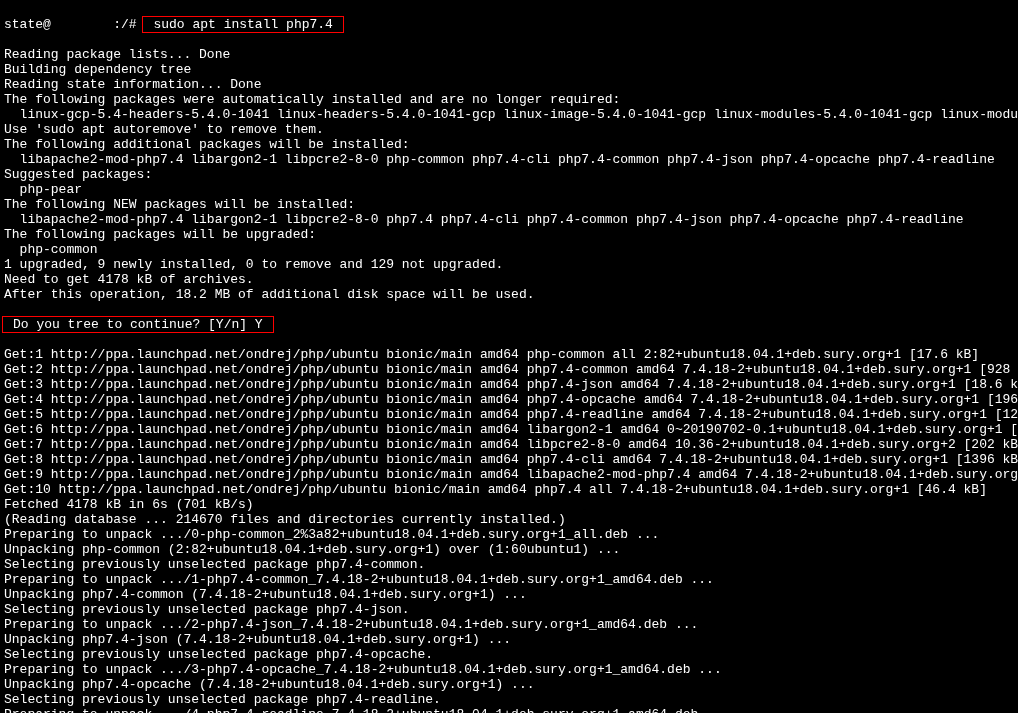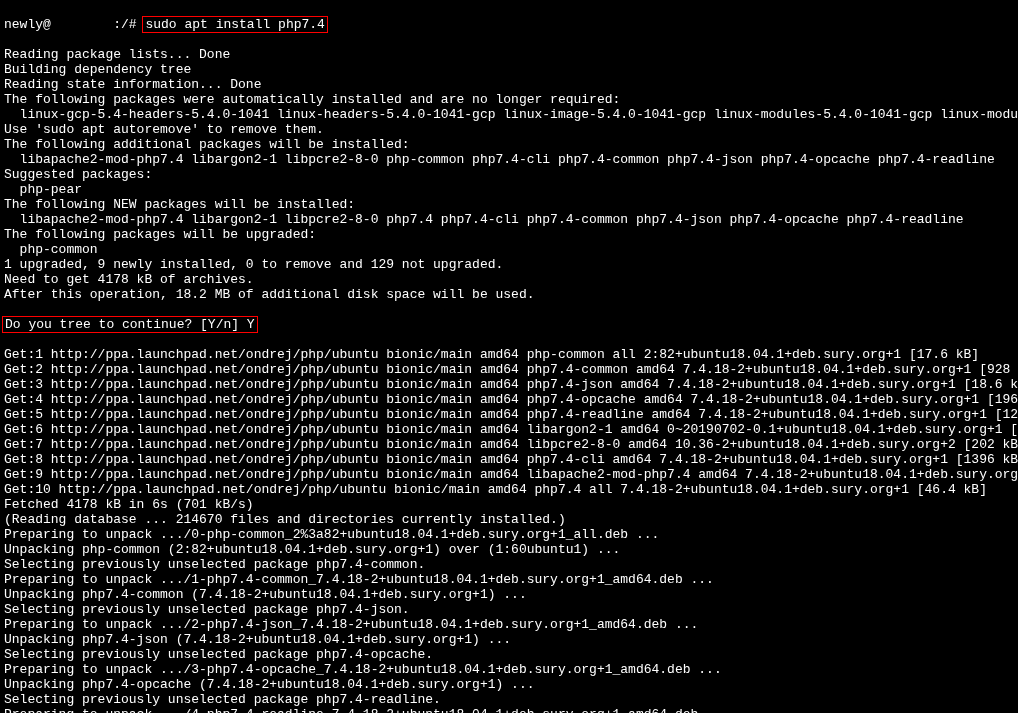--- a/index.html
+++ b/index.html
@@ -20,26 +20,26 @@
   }
   .line { display: block; }
   .host-redact {
     display: inline-block;
     background: #000;
     color: #000;
     min-width: 50px;
   }
   .hl-red {
     border: 1px solid #ff0000;
-    padding: 0 2px;
+    padding: 0 10px;
     margin-left: -2px;
     font-family: Liberation Mono, monospace;
   }
 </style>
 </head>
 <body>
 
 <div class="terminal">
-<span class="line"><span>newly@</span><span class="host-redact">        </span><span>:/# </span><span class="hl-red">sudo apt install php7.4</span></span>
+<span class="line"><span>state@</span><span class="host-redact">        </span><span>:/# </span><span class="hl-red">sudo apt install php7.4</span></span>
 <div id="block-a"><span class="line">Reading package lists... Done</span><span class="line">Building dependency tree</span><span class="line">Reading state information... Done</span><span class="line">The following packages were automatically installed and are no longer required:</span><span class="line">  linux-gcp-5.4-headers-5.4.0-1041 linux-headers-5.4.0-1041-gcp linux-image-5.4.0-1041-gcp linux-modules-5.4.0-1041-gcp linux-modules-extra-5.4.0</span><span class="line">Use 'sudo apt autoremove' to remove them.</span><span class="line">The following additional packages will be installed:</span><span class="line">  libapache2-mod-php7.4 libargon2-1 libpcre2-8-0 php-common php7.4-cli php7.4-common php7.4-json php7.4-opcache php7.4-readline</span><span class="line">Suggested packages:</span><span class="line">  php-pear</span><span class="line">The following NEW packages will be installed:</span><span class="line">  libapache2-mod-php7.4 libargon2-1 libpcre2-8-0 php7.4 php7.4-cli php7.4-common php7.4-json php7.4-opcache php7.4-readline</span><span class="line">The following packages will be upgraded:</span><span class="line">  php-common</span><span class="line">1 upgraded, 9 newly installed, 0 to remove and 129 not upgraded.</span><span class="line">Need to get 4178 kB of archives.</span><span class="line">After this operation, 18.2 MB of additional disk space will be used.</span></div>
 <span class="line"><span class="hl-red">Do you tree to continue? [Y/n] Y</span></span>
 <div id="block-b"><span class="line">Get:1 http://ppa.launchpad.net/ondrej/php/ubuntu bionic/main amd64 php-common all 2:82+ubuntu18.04.1+deb.sury.org+1 [17.6 kB]</span><span class="line">Get:2 http://ppa.launchpad.net/ondrej/php/ubuntu bionic/main amd64 php7.4-common amd64 7.4.18-2+ubuntu18.04.1+deb.sury.org+1 [928 kB]</span><span class="line">Get:3 http://ppa.launchpad.net/ondrej/php/ubuntu bionic/main amd64 php7.4-json amd64 7.4.18-2+ubuntu18.04.1+deb.sury.org+1 [18.6 kB]</span><span class="line">Get:4 http://ppa.launchpad.net/ondrej/php/ubuntu bionic/main amd64 php7.4-opcache amd64 7.4.18-2+ubuntu18.04.1+deb.sury.org+1 [196 kB]</span><span class="line">Get:5 http://ppa.launchpad.net/ondrej/php/ubuntu bionic/main amd64 php7.4-readline amd64 7.4.18-2+ubuntu18.04.1+deb.sury.org+1 [12.3 kB]</span><span class="line">Get:6 http://ppa.launchpad.net/ondrej/php/ubuntu bionic/main amd64 libargon2-1 amd64 0~20190702-0.1+ubuntu18.04.1+deb.sury.org+1 [20.4 kB]</span><span class="line">Get:7 http://ppa.launchpad.net/ondrej/php/ubuntu bionic/main amd64 libpcre2-8-0 amd64 10.36-2+ubuntu18.04.1+deb.sury.org+2 [202 kB]</span><span class="line">Get:8 http://ppa.launchpad.net/ondrej/php/ubuntu bionic/main amd64 php7.4-cli amd64 7.4.18-2+ubuntu18.04.1+deb.sury.org+1 [1396 kB]</span><span class="line">Get:9 http://ppa.launchpad.net/ondrej/php/ubuntu bionic/main amd64 libapache2-mod-php7.4 amd64 7.4.18-2+ubuntu18.04.1+deb.sury.org+1 [1340 kB]</span><span class="line">Get:10 http://ppa.launchpad.net/ondrej/php/ubuntu bionic/main amd64 php7.4 all 7.4.18-2+ubuntu18.04.1+deb.sury.org+1 [46.4 kB]</span><span class="line">Fetched 4178 kB in 6s (701 kB/s)</span><span class="line">(Reading database ... 214670 files and directories currently installed.)</span><span class="line">Preparing to unpack .../0-php-common_2%3a82+ubuntu18.04.1+deb.sury.org+1_all.deb ...</span><span class="line">Unpacking php-common (2:82+ubuntu18.04.1+deb.sury.org+1) over (1:60ubuntu1) ...</span><span class="line">Selecting previously unselected package php7.4-common.</span><span class="line">Preparing to unpack .../1-php7.4-common_7.4.18-2+ubuntu18.04.1+deb.sury.org+1_amd64.deb ...</span><span class="line">Unpacking php7.4-common (7.4.18-2+ubuntu18.04.1+deb.sury.org+1) ...</span><span class="line">Selecting previously unselected package php7.4-json.</span><span class="line">Preparing to unpack .../2-php7.4-json_7.4.18-2+ubuntu18.04.1+deb.sury.org+1_amd64.deb ...</span><span class="line">Unpacking php7.4-json (7.4.18-2+ubuntu18.04.1+deb.sury.org+1) ...</span><span class="line">Selecting previously unselected package php7.4-opcache.</span><span class="line">Preparing to unpack .../3-php7.4-opcache_7.4.18-2+ubuntu18.04.1+deb.sury.org+1_amd64.deb ...</span><span class="line">Unpacking php7.4-opcache (7.4.18-2+ubuntu18.04.1+deb.sury.org+1) ...</span><span class="line">Selecting previously unselected package php7.4-readline.</span><span class="line">Preparing to unpack .../4-php7.4-readline_7.4.18-2+ubuntu18.04.1+deb.sury.org+1_amd64.deb ...</span></div>
 </div>
 
 </body></html>

